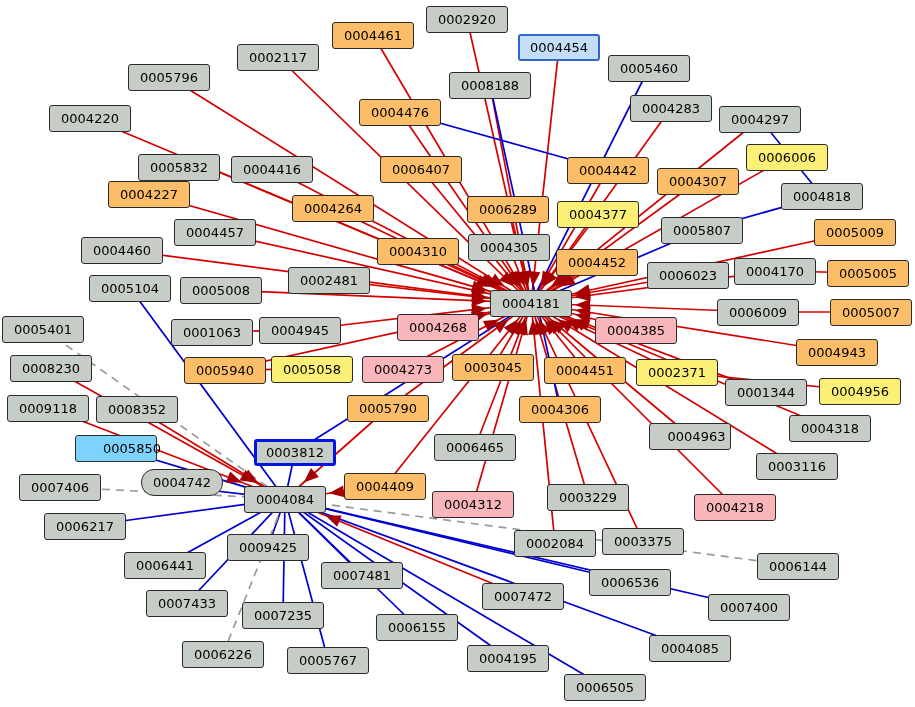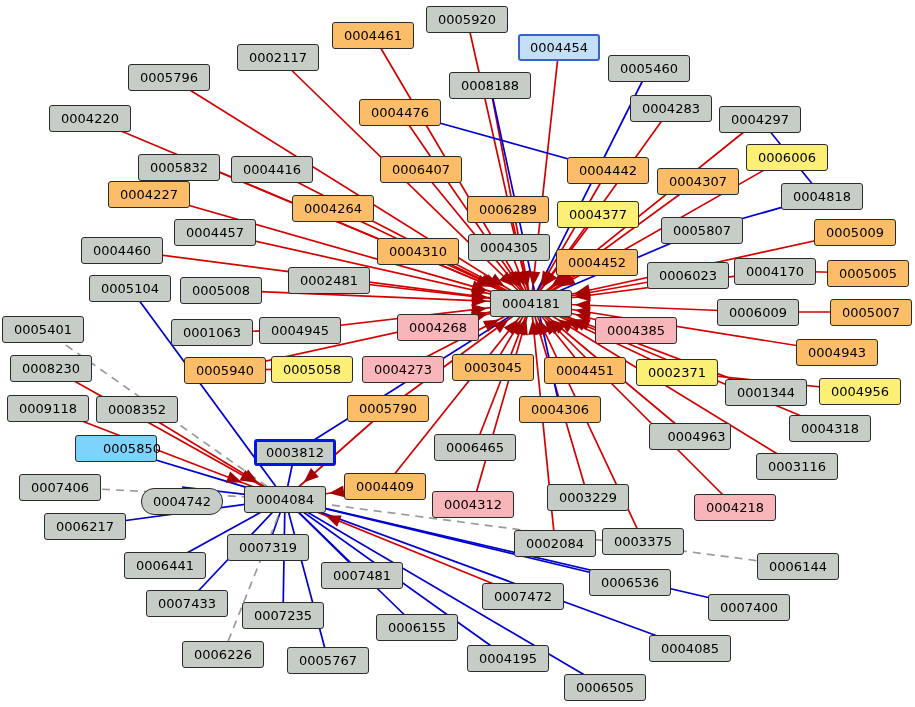--- a/index.html
+++ b/index.html
@@ -166,21 +166,21 @@
         <polygon points="255.5267175572519,482.5 239.5072347238781,480.4080703283234 245.36911252044783,469.93723518025223" fill="#a60000"></polygon>
         <polygon points="242.02747252747253,482.5 225.87353836800074,482.72452432262617 230.17495170673354,471.52194233054183" fill="#a60000"></polygon>
         <polygon points="257.8666666666667,482.5 241.93286145530766,479.8328195624464 248.1678287119264,469.5797622960067" fill="#a60000"></polygon>
         <polygon points="303.6758241758242,482.5 310.94440307957433,468.07198001387724 318.88963647586587,477.064936495394" fill="#a60000"></polygon>
         <polygon points="329,493.28 343.10134287862087,485.3963378421212 344.6483256416763,497.2962052502401" fill="#a60000"></polygon>
         <polygon points="325.4845360824742,515.5 341.63968892632477,515.6050551846782 337.11064318686374,526.7175591639742" fill="#a60000"></polygon>
       </g>
     </svg>
   <div id="nodes">
       <div class="node" style="left: 426px; top: 5.5px; background: rgb(198, 204, 198);">
-        <span>0005920</span>
+        <span>0002920</span>
       </div>
       <div class="node" style="left: 332px; top: 21.5px; background: rgb(251, 189, 104);">
         <span>0004461</span>
       </div>
       <div class="node" style="left: 518px; top: 33.5px; background: rgb(196, 222, 246); border: 2px solid rgb(51, 102, 204);">
         <span>0004454</span>
       </div>
       <div class="node" style="left: 237px; top: 43.5px; background: rgb(198, 204, 198);">
         <span>0002117</span>
       </div>
@@ -357,21 +357,21 @@
       </div>
       <div class="node" style="left: 434px; top: 433.5px; background: rgb(198, 204, 198);">
         <span>0006465</span>
       </div>
       <div class="node" style="left: 756px; top: 452.5px; background: rgb(198, 204, 198);">
         <span>0003116</span>
       </div>
       <div class="node" style="left: 19px; top: 473.5px; background: rgb(198, 204, 198);">
         <span>0007406</span>
       </div>
-      <div class="node" style="left: 141px; top: 488px; background: rgb(198, 204, 198); border-radius: 13px;">
+      <div class="node" style="left: 141px; top: 469px; background: rgb(198, 204, 198); border-radius: 13px;">
         <span>0004742</span>
       </div>
       <div class="node" style="left: 244px; top: 485.5px; background: rgb(198, 204, 198);">
         <span>0004084</span>
       </div>
       <div class="node" style="left: 344px; top: 472.5px; background: rgb(251, 189, 104);">
         <span>0004409</span>
       </div>
       <div class="node" style="left: 432px; top: 490.5px; background: rgb(248, 182, 187);">
         <span>0004312</span>
@@ -388,21 +388,21 @@
       <div class="node" style="left: 514px; top: 529.5px; background: rgb(198, 204, 198);">
         <span>0002084</span>
       </div>
       <div class="node" style="left: 602px; top: 527.5px; background: rgb(198, 204, 198);">
         <span>0003375</span>
       </div>
       <div class="node" style="left: 757px; top: 552.5px; background: rgb(198, 204, 198);">
         <span>0006144</span>
       </div>
       <div class="node" style="left: 227px; top: 533.5px; background: rgb(198, 204, 198);">
-        <span>0007319</span>
+        <span>0009425</span>
       </div>
       <div class="node" style="left: 124px; top: 551.5px; background: rgb(198, 204, 198);">
         <span>0006441</span>
       </div>
       <div class="node" style="left: 321px; top: 561.5px; background: rgb(198, 204, 198);">
         <span>0007481</span>
       </div>
       <div class="node" style="left: 589px; top: 568.5px; background: rgb(198, 204, 198);">
         <span>0006536</span>
       </div>

